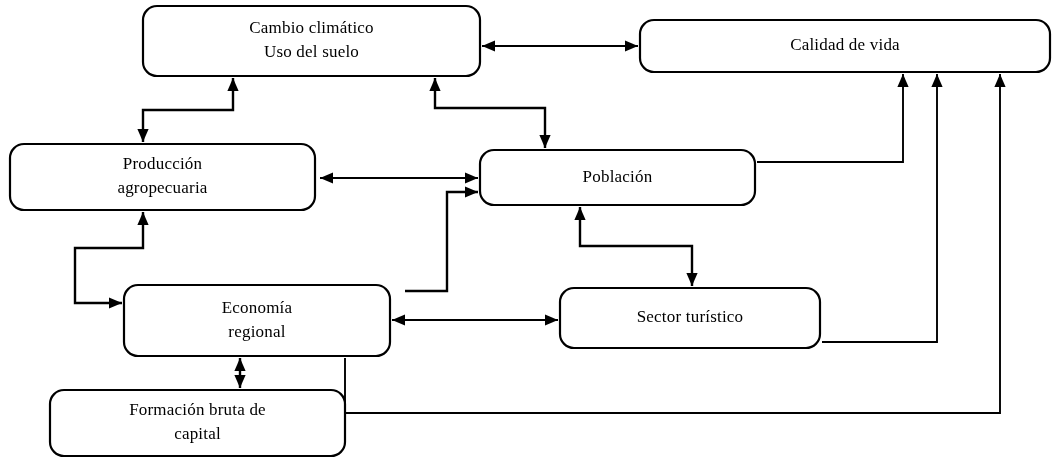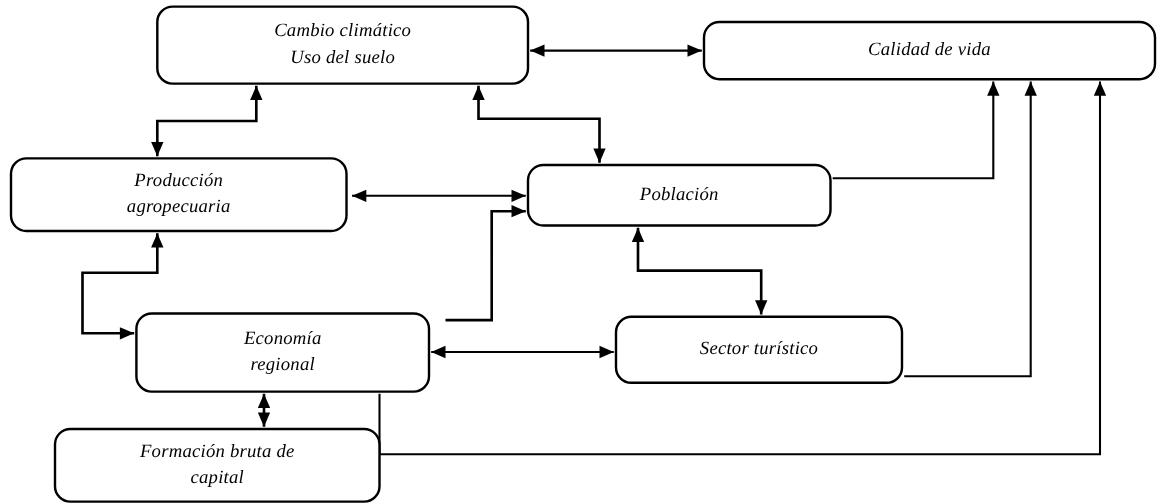--- a/index.html
+++ b/index.html
@@ -14,21 +14,20 @@
     position: relative;
     overflow: hidden;
     font-family: "Liberation Serif", "DejaVu Serif", serif;
   }
   #diagram-root {
     position: absolute;
     left: 0;
     top: 0;
     width: 1057px;
     height: 398px;
-    font-style: italic;
   }
   svg.diagram-canvas {
     display: block;
     width: 1057px;
     height: 458px;
   }
   .node-box {
     fill: #ffffff;
     stroke: #000000;
     stroke-width: 2.2;

